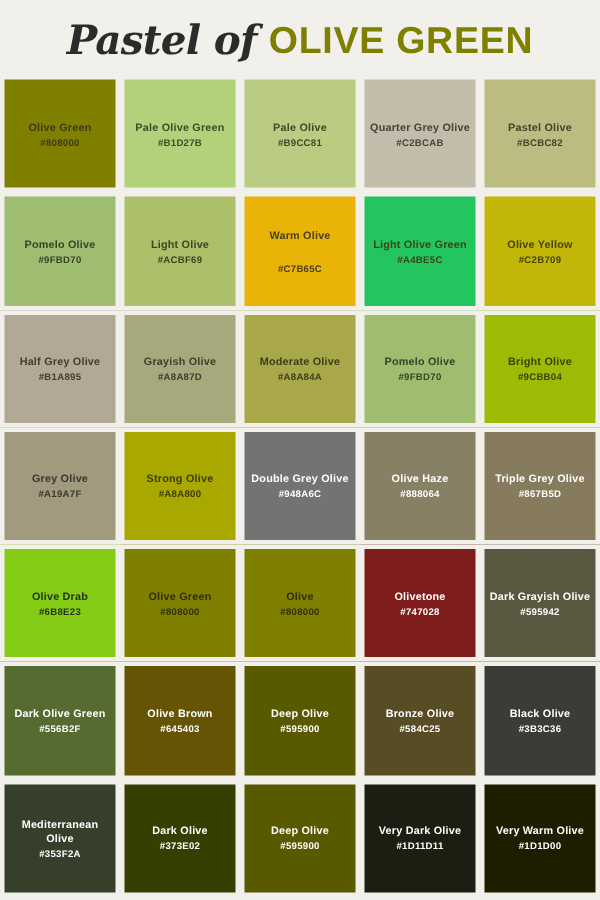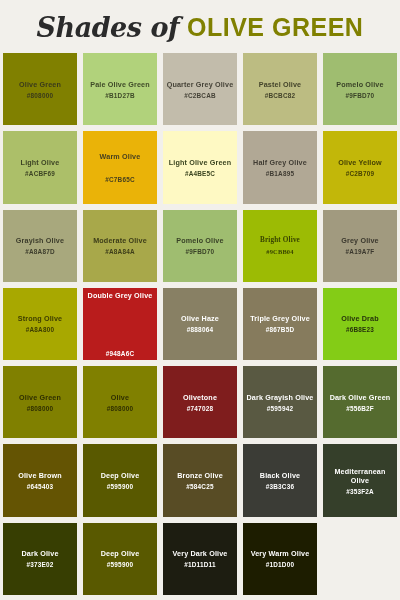--- a/index.html
+++ b/index.html
@@ -83,92 +83,96 @@
     font-weight: bold;
     top: 358px;
   }
 </style>
 </head>
 <body>
 
 <div id="page">
 
   <div class="title-bar">
-    <span class="title-script">Shades of</span>
+    <span class="title-script">Pastel of</span>
     <span class="title-bold">OLIVE GREEN</span>
   </div>
 
   <div class="watermark">ARTCRAFTBLEND.COM</div>
 
   <div class="grid">
       <div class="swatch" style="background: rgb(128, 128, 0); color: rgb(58, 58, 26);">
         <div class="sw-name">Olive Green</div>
         <div class="sw-hex">#808000</div>
       </div>
       <div class="swatch" style="background: rgb(177, 210, 123); color: rgb(63, 74, 40);">
         <div class="sw-name">Pale Olive Green</div>
         <div class="sw-hex">#B1D27B</div>
       </div>
+      <div class="swatch" style="background: rgb(185, 204, 129); color: rgb(65, 73, 42);">
+        <div class="sw-name">Pale Olive</div>
+        <div class="sw-hex">#B9CC81</div>
+      </div>
       <div class="swatch" style="background: rgb(194, 188, 171); color: rgb(70, 67, 56);">
         <div class="sw-name">Quarter Grey Olive</div>
         <div class="sw-hex">#C2BCAB</div>
       </div>
       <div class="swatch" style="background: rgb(188, 188, 130); color: rgb(67, 67, 42);">
         <div class="sw-name">Pastel Olive</div>
         <div class="sw-hex">#BCBC82</div>
       </div>
       <div class="swatch" style="background: rgb(159, 189, 112); color: rgb(57, 66, 39);">
         <div class="sw-name">Pomelo Olive</div>
         <div class="sw-hex">#9FBD70</div>
       </div>
       <div class="swatch" style="background: rgb(172, 191, 105); color: rgb(61, 68, 36);">
         <div class="sw-name">Light Olive</div>
         <div class="sw-hex">#ACBF69</div>
       </div>
       <div class="swatch" style="background: #eab308; color: rgb(72, 65, 31); gap: 12px;">
         <div class="sw-name">Warm Olive</div>
         <div class="sw-hex">#C7B65C</div>
       </div>
-      <div class="swatch" style="background: #fef9c3; color: rgb(58, 68, 31);">
+      <div class="swatch" style="background: #22c55e; color: rgb(58, 68, 31);">
         <div class="sw-name">Light Olive Green</div>
         <div class="sw-hex">#A4BE5C</div>
+      </div>
+      <div class="swatch" style="background: rgb(194, 183, 9); color: rgb(71, 66, 3);">
+        <div class="sw-name">Olive Yellow</div>
+        <div class="sw-hex">#C2B709</div>
       </div>
       <div class="swatch" style="background: rgb(177, 168, 149); color: rgb(64, 60, 51);">
         <div class="sw-name">Half Grey Olive</div>
         <div class="sw-hex">#B1A895</div>
       </div>
-      <div class="swatch" style="background: rgb(194, 183, 9); color: rgb(71, 66, 3);">
-        <div class="sw-name">Olive Yellow</div>
-        <div class="sw-hex">#C2B709</div>
-      </div>
       <div class="swatch" style="background: rgb(168, 168, 125); color: rgb(61, 61, 44);">
         <div class="sw-name">Grayish Olive</div>
         <div class="sw-hex">#A8A87D</div>
       </div>
       <div class="swatch" style="background: rgb(168, 168, 74); color: rgb(61, 61, 25);">
         <div class="sw-name">Moderate Olive</div>
         <div class="sw-hex">#A8A84A</div>
       </div>
       <div class="swatch" style="background: rgb(159, 189, 112); color: rgb(57, 66, 39);">
         <div class="sw-name">Pomelo Olive</div>
         <div class="sw-hex">#9FBD70</div>
       </div>
-      <div class="swatch" style="background: rgb(156, 187, 4); color: rgb(56, 68, 1); font-family: Liberation Serif, serif;">
+      <div class="swatch" style="background: rgb(156, 187, 4); color: rgb(56, 68, 1);">
         <div class="sw-name">Bright Olive</div>
         <div class="sw-hex">#9CBB04</div>
       </div>
       <div class="swatch" style="background: rgb(161, 154, 127); color: rgb(58, 55, 45);">
         <div class="sw-name">Grey Olive</div>
         <div class="sw-hex">#A19A7F</div>
       </div>
       <div class="swatch" style="background: rgb(168, 168, 0); color: rgb(61, 61, 0);">
         <div class="sw-name">Strong Olive</div>
         <div class="sw-hex">#A8A800</div>
       </div>
-      <div class="swatch" style="background: #b91c1c; color: rgb(255, 255, 255); justify-content: space-between;">
+      <div class="swatch" style="background: #737373; color: rgb(255, 255, 255);">
         <div class="sw-name">Double Grey Olive</div>
         <div class="sw-hex">#948A6C</div>
       </div>
       <div class="swatch" style="background: rgb(136, 128, 100); color: rgb(255, 255, 255);">
         <div class="sw-name">Olive Haze</div>
         <div class="sw-hex">#888064</div>
       </div>
       <div class="swatch" style="background: rgb(134, 123, 93); color: rgb(255, 255, 255);">
         <div class="sw-name">Triple Grey Olive</div>
         <div class="sw-hex">#867B5D</div>

